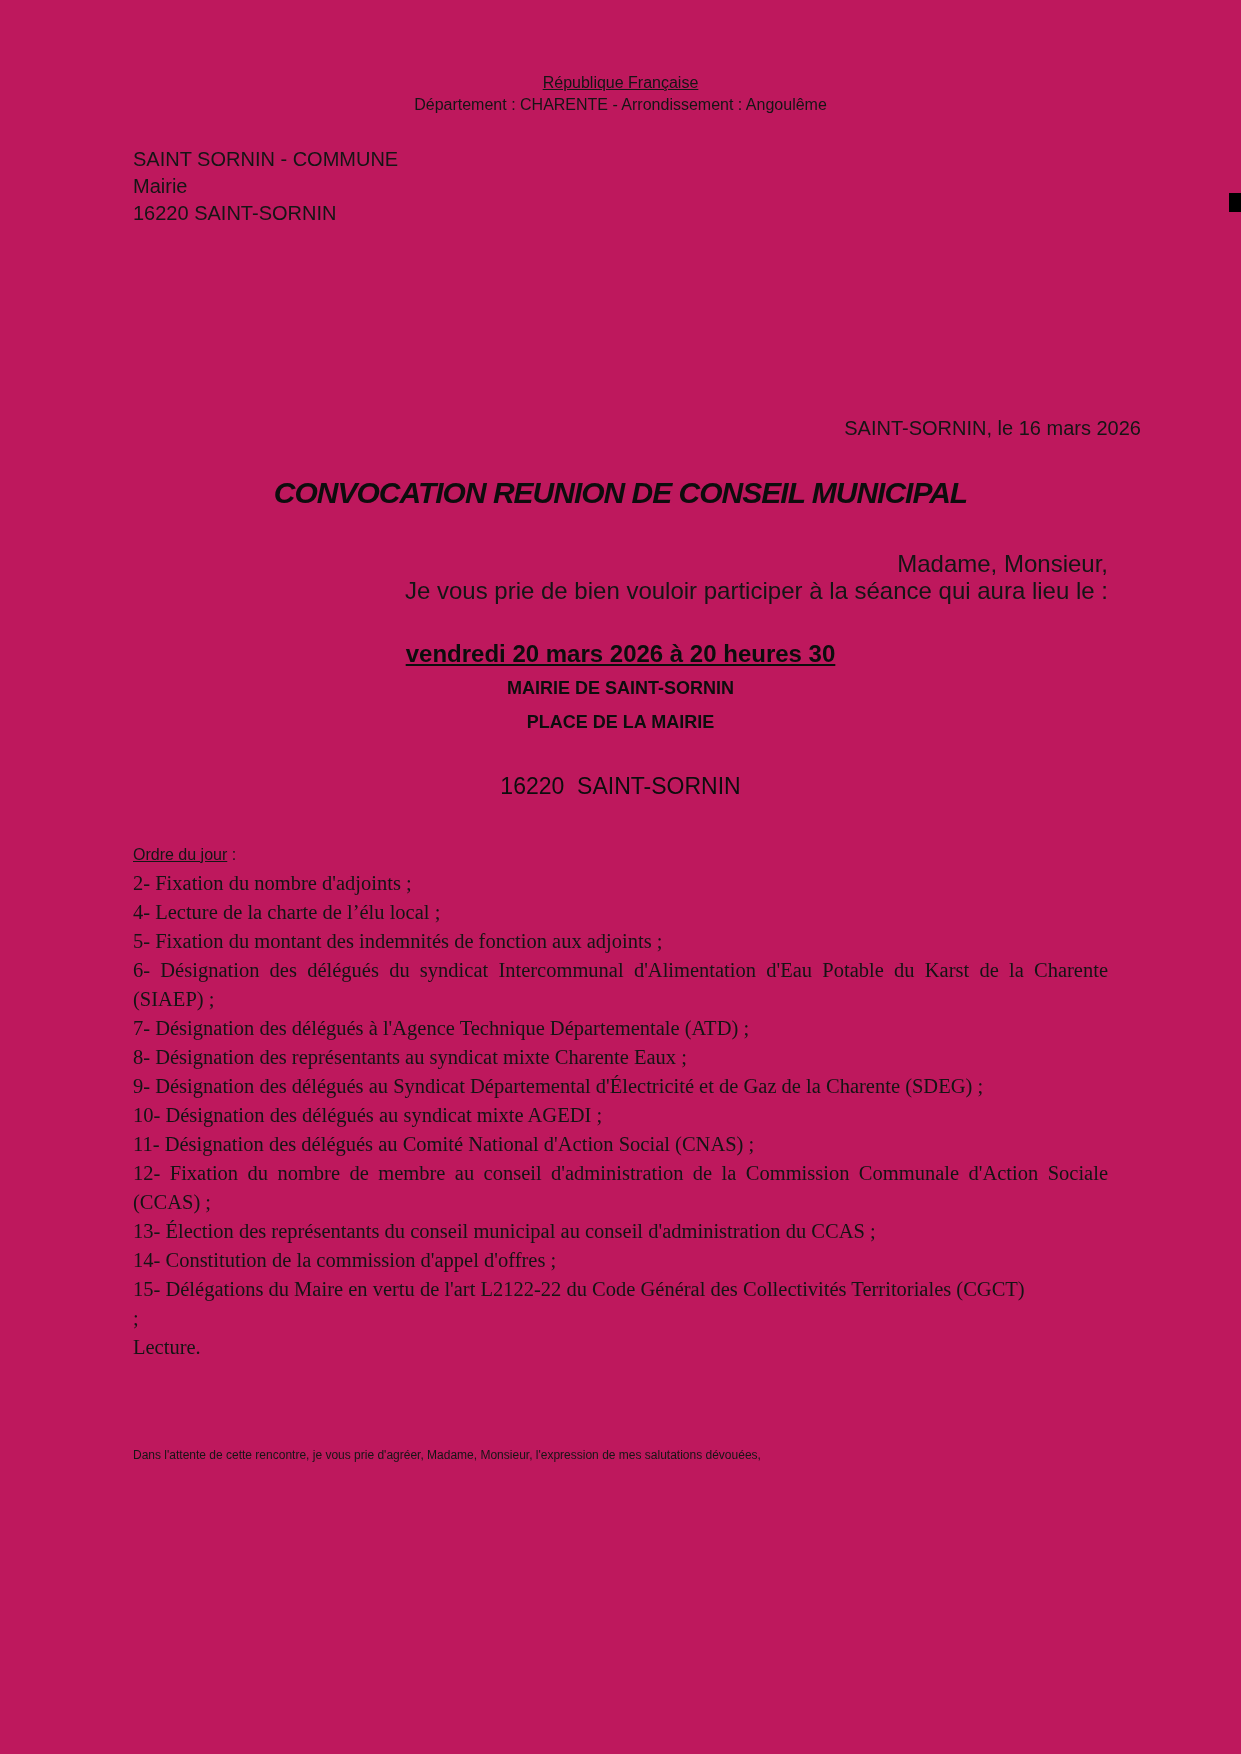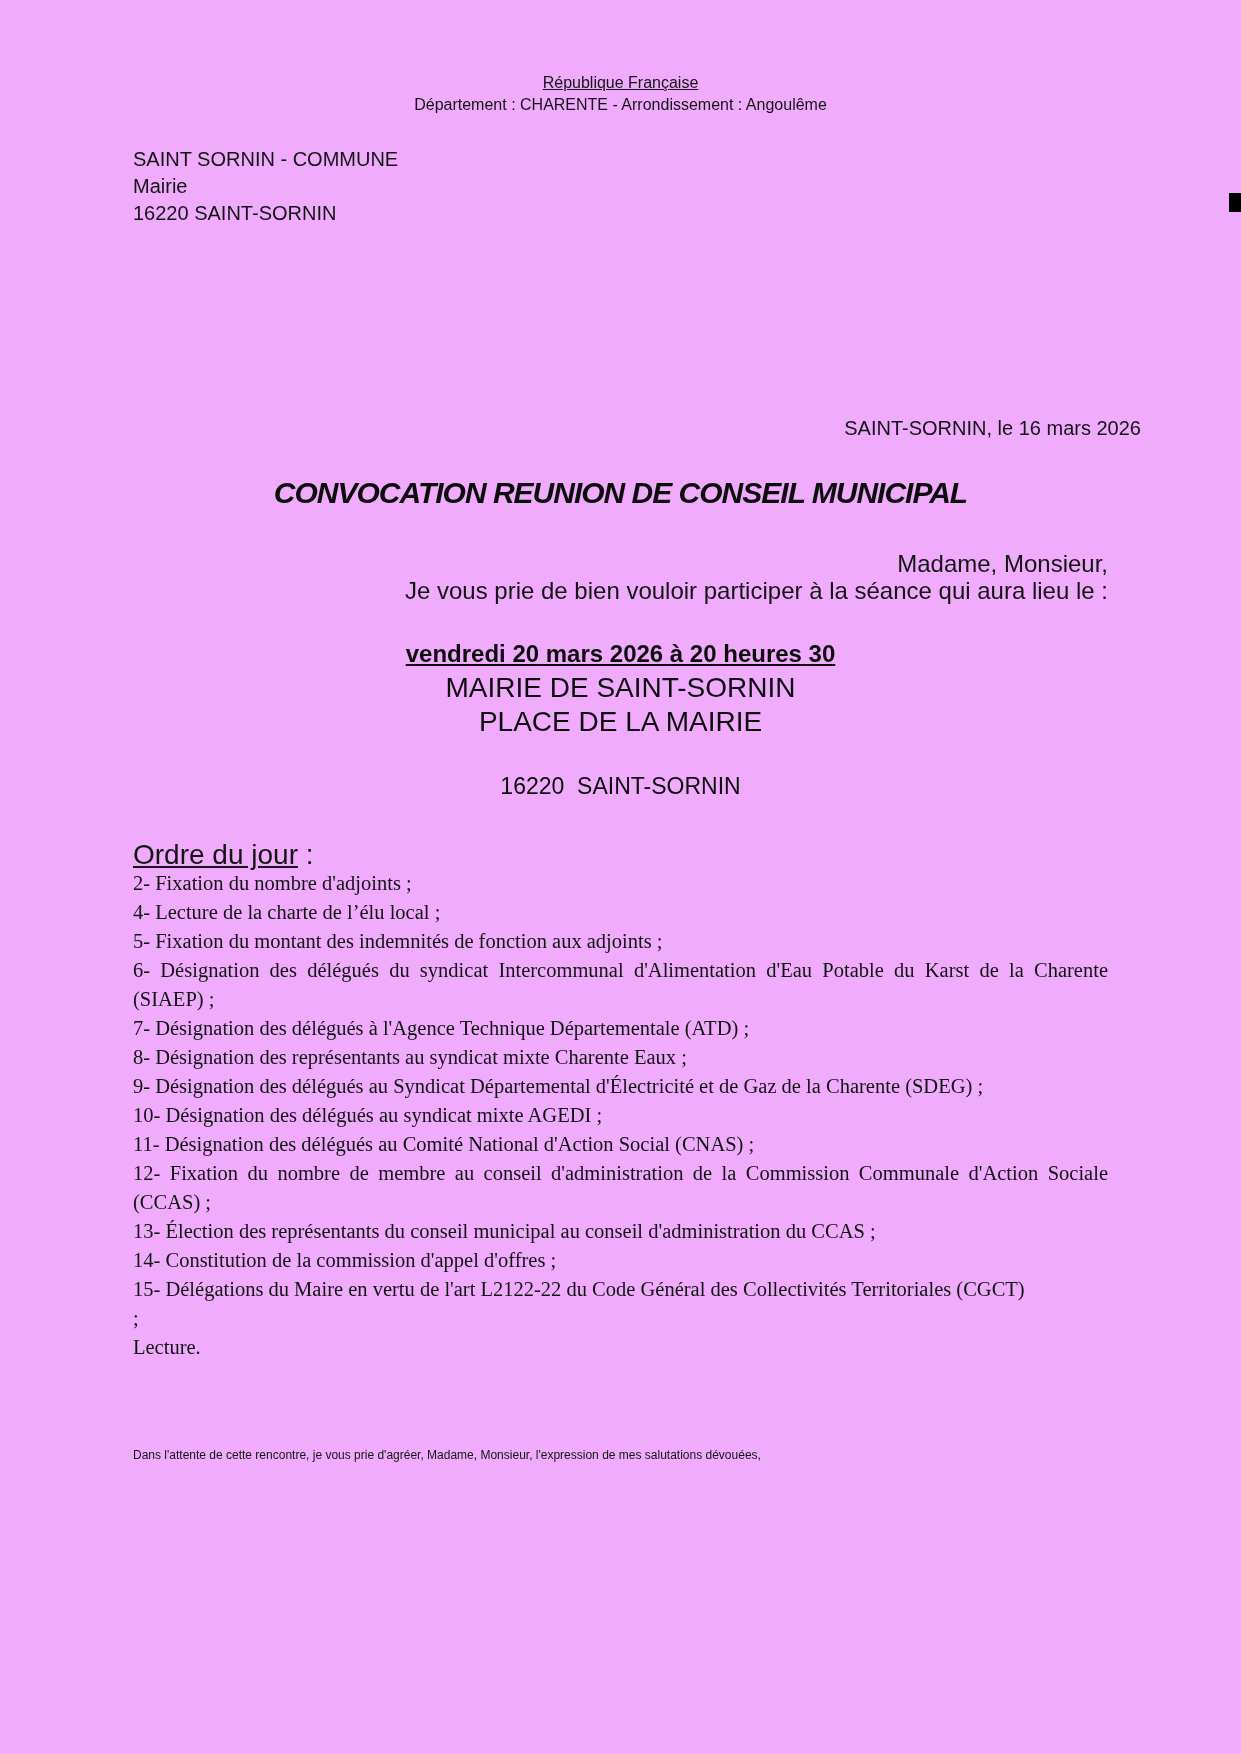--- a/index.html
+++ b/index.html
@@ -1,44 +1,44 @@
 <!DOCTYPE html>
 <html lang="fr"><head>
 <meta charset="utf-8">
 <style>
   html,body{margin:0;padding:0;background:#ffffff;}
   .page{
     position:relative;
     width:1241px;height:1754px;
-    background:#f0abfc;
+    background:#be185d;
     color:#111;
     font-family:"Liberation Sans", sans-serif;
     overflow:hidden;
   }
   
   .doc-header{position:absolute;top:72px;left:0;width:100%;text-align:center;font-size:16px;line-height:22px;color:#151515;}
   .doc-header .rf{text-decoration:underline;}
   
   .sender{position:absolute;top:146px;left:133px;font-size:20px;line-height:27px;color:#151515;}
   
   .edge-mark{position:absolute;top:193px;right:0;width:12px;height:19px;background:#000;}
   
   .dateline{position:absolute;top:417px;left:0;width:1241px;box-sizing:border-box;padding-right:100px;text-align:right;font-size:20px;color:#151515;}
   
   .title{position:absolute;top:476px;left:0;width:100%;text-align:center;font-size:30px;font-weight:bold;letter-spacing:-1px;color:#0d0d0d;font-style:italic;}
   
   .greeting{position:absolute;top:550px;left:133px;width:975px;font-size:24px;line-height:27px;color:#151515;text-align:right;}
   
   .meeting{position:absolute;top:636px;left:0;width:100%;text-align:center;color:#0d0d0d;}
   .meeting .when{font-size:24px;font-weight:bold;text-decoration:underline;line-height:35px;}
-  .meeting .venue{font-size:28px;line-height:34px;}
+  .meeting .venue{font-size:18px;line-height:34px;font-weight:bold;}
   .venue3{position:absolute;top:773px;left:0;width:100%;text-align:center;font-size:23px;white-space:pre;color:#0d0d0d;}
   
   .main{position:absolute;top:840px;left:133px;width:975px;}
-  .agenda-heading{font-size:28px;line-height:29px;color:#151515;}
+  .agenda-heading{font-size:16px;line-height:29px;color:#151515;}
   .agenda-heading .hd{text-decoration:underline;}
   .agenda-list{font-family:"Liberation Serif", serif;font-size:20.5px;line-height:29px;color:#141414;}
   .agenda-item{text-align:justify;}
   .orphan,.divers{font-family:"Liberation Serif", serif;font-size:20.5px;line-height:29px;color:#141414;}
   .closing{margin-top:78px;font-size:12px;line-height:30px;color:#151515;width:975px;}
 </style>
 </head>
 <body>
 
 <div class="page">

